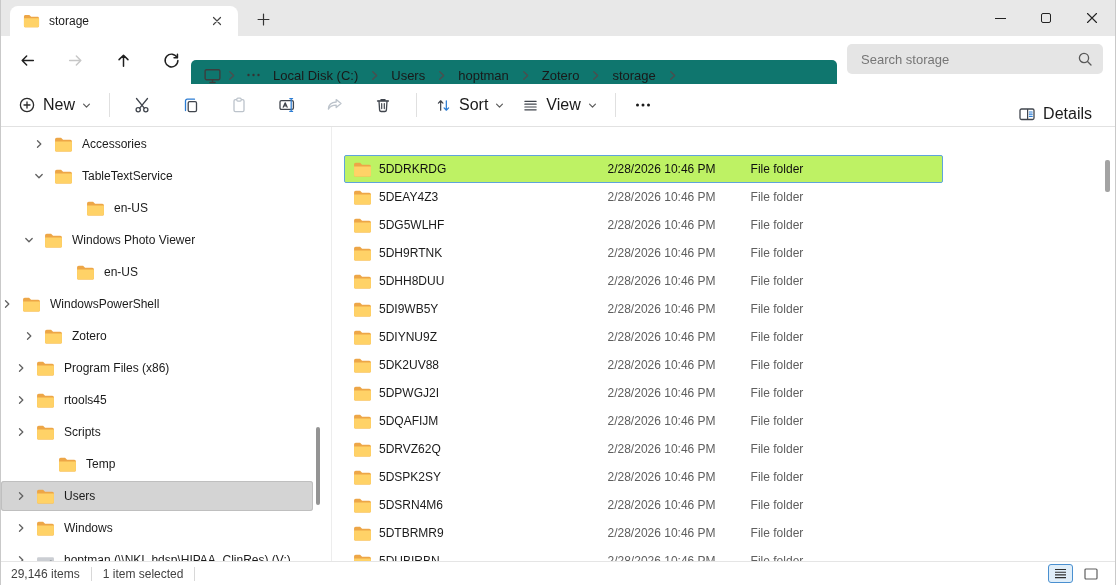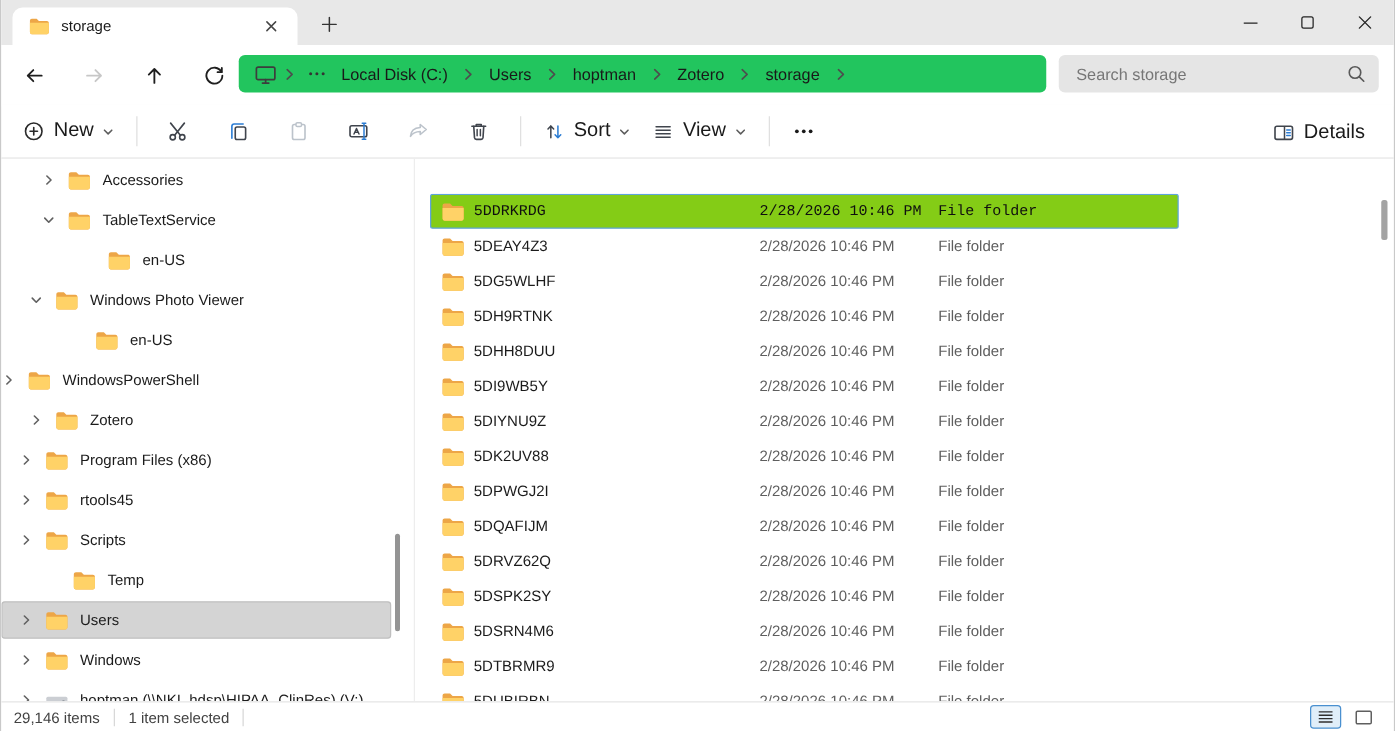--- a/index.html
+++ b/index.html
@@ -15,55 +15,55 @@
   .newtab { position:absolute; left:248px; top:7px; width:28px; height:24px; display:flex; align-items:center; justify-content:center; color:#333; font-size:16px; border-radius:4px; }
   .wincontrols { position:absolute; right:0; top:0; height:36px; display:flex; }
   .winbtn { width:46px; height:36px; display:flex; align-items:center; justify-content:center; color:#222; }
   .ico-min { width:11px; height:1px; background:#222; }
   .ico-max { width:10px; height:10px; border:1px solid #222; border-radius:2px; }
 
   
   .addressrow { position:absolute; left:0; top:36px; right:0; height:48px; background:#fff; }
   .navbtns { position:absolute; left:2px; top:8px; display:flex; }
   .navbtn { width:48px; height:32px; display:flex; align-items:center; justify-content:center; border-radius:4px; }
-  .addressbar { position:absolute; left:190px; top:8px; width:646px; height:30px; background:#22c55e; border-radius:5px; display:flex; align-items:center; padding:0 8px 0 12px; }
+  .addressbar { position:absolute; left:190px; top:24px; width:646px; height:30px; background:#0f766e; border-radius:5px; display:flex; align-items:center; padding:0 8px 0 12px; }
   .crumbchev { margin:0 4px; display:flex; align-items:center; }
   .crumb { font-size:13px; color:#191919; padding:3px 7px; border-radius:3px; white-space:nowrap; }
   .crumb-overflow { display:flex; align-items:center; padding:0 5px; }
   .crumbs { display:flex; align-items:center; }
   .searchbox { position:absolute; left:846px; top:8px; width:256px; height:30px; background:#e5e5e5; border-radius:5px; display:flex; align-items:center; padding:0 10px 0 14px; }
   .searchbox input { flex:1; border:none; outline:none; background:transparent; font-family:inherit; font-size:13px; color:#1a1a1a; }
   .searchbox input::placeholder { color:#767676; }
 
   
   .toolbar { position:absolute; left:0; top:84px; right:0; height:43px; background:#fff; border-bottom:1px solid #e2e2e2; box-shadow:0 1px 2px rgba(0,0,0,.05); display:flex; align-items:center; padding-left:8px; }
   .tbtn { display:flex; align-items:center; gap:7px; height:34px; padding:0 9px; border-radius:4px; font-size:16px; color:#1a1a1a; }
   .tsep { width:1px; height:24px; background:#e0e0e0; margin:0 9px; }
   .tibtn { width:48px; height:34px; display:flex; align-items:center; justify-content:center; border-radius:4px; }
-  .details-btn { position:absolute; right:14px; top:5px; }
+  .details-btn { position:absolute; right:14px; top:5px;align-items:flex-end; }
 
   
   .main { position:absolute; left:0; top:127px; right:0; bottom:24px; background:#fff; overflow:hidden; }
   .sidebar { position:absolute; left:0; top:0; width:330px; bottom:0; overflow:hidden; padding-top:2px; }
   .side-item { height:30px; margin:0 18px 2px 0; display:flex; align-items:center; border-radius:3px; }
   .side-item.selected { background:#d4d4d4; box-shadow:inset 0 0 0 1px #bfbfbf; }
   .tree-chev { width:12px; height:12px; margin-right:9px; flex:none; display:flex; align-items:center; justify-content:center; }
   .tree-ico { width:19px; flex:none; margin-right:9px; }
   .side-label { font-size:12px; color:#1b1b1b; white-space:nowrap; overflow:hidden; }
   .side-scroll { position:absolute; left:315px; top:300px; width:4px; height:78px; background:#949494; border-radius:2px; }
 
   .filearea { position:absolute; left:330px; top:0; right:0; bottom:0; overflow:hidden; border-left:1px solid #ededed; }
   .listheader { position:relative; height:28px; display:flex; align-items:center; padding-left:12px; border-bottom:1px solid #ececec; }
   .hcell { font-size:12px; color:#454545; padding-left:8px; border-right:1px solid #e7e7e7; height:22px; display:flex; align-items:center; }
   .hcell.col0 { padding-left:18px; }
   .sortcaret { position:absolute; left:136px; top:1px; }
   .col0 { width:258px; } .col1 { width:145px; } .col2 { width:121px; } .col3 { width:81px; }
   .rows { position:absolute; left:0; top:28px; right:0; bottom:0; overflow:hidden; padding-left:12px; }
   .frow { width:599px; height:28px; display:flex; align-items:center; border:1px solid transparent; border-radius:2px; }
-  .frow.selected { background:#84cc16; border-color:#5fa4dc;font-family:Liberation Mono, monospace; }
+  .frow.selected { background:#bef264; border-color:#5fa4dc; }
   .fcell { font-size:12px; white-space:nowrap; overflow:hidden; }
   .namecell { display:flex; align-items:center; padding-left:8px; color:#1b1b1b; }
   .row-ico { width:19px; flex:none; margin-right:7px; }
   .fcell.meta { color:#5e5e5e; padding-left:8px; }
   .frow.selected .fcell.meta, .frow.selected .namecell { color:#0f0f0f; }
   .list-scroll { position:absolute; right:5px; top:33px; width:5px; height:32px; background:#a3a3a3; border-radius:2px; }
 
   
   .statusbar { position:absolute; left:0; bottom:0; right:0; height:24px; background:#fff; border-top:1px solid #e5e5e5; display:flex; align-items:center; padding-left:10px; font-size:12px; color:#424242; }
   .ssep { width:1px; height:14px; background:#d8d8d8; margin:0 11px; }

